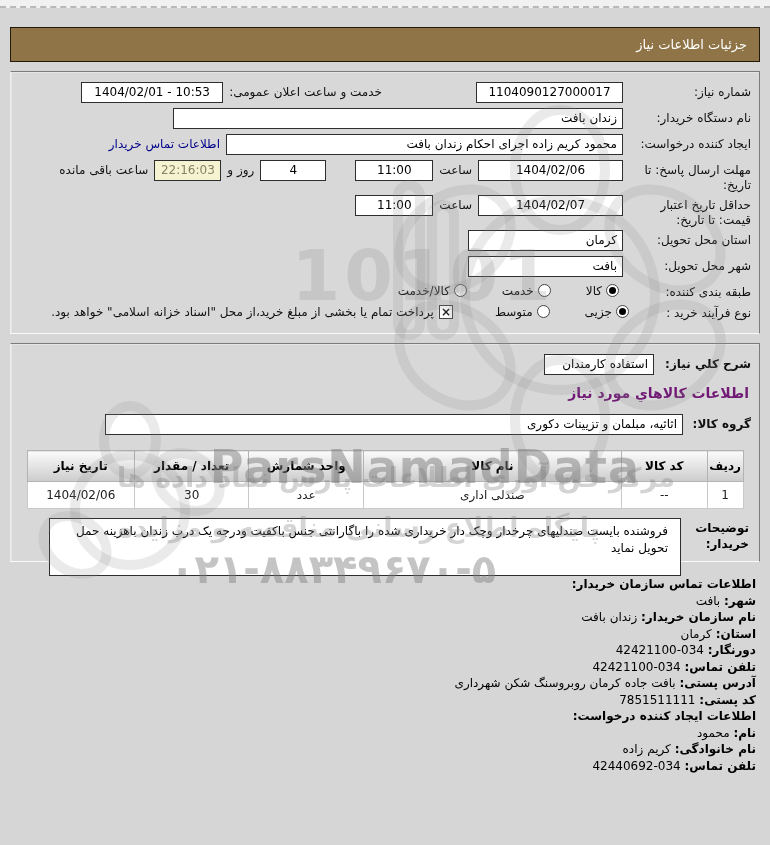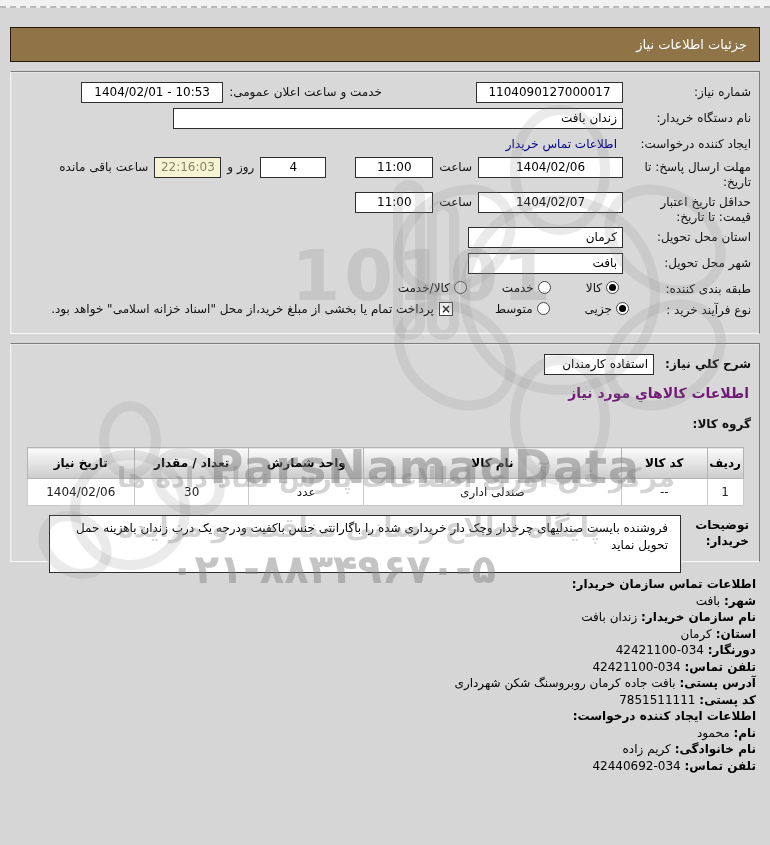--- a/index.html
+++ b/index.html
@@ -143,20 +143,21 @@
       <div class="ibox center w-ann">1404/02/01 - 10:53</div>
     </div>
 
     <div class="frow">
       <div class="lbl">نام دستگاه خریدار:</div>
       <div class="ibox rtl-val w-wide">زندان بافت</div>
     </div>
 
     <div class="frow">
       <div class="lbl">ایجاد کننده درخواست:</div>
+      <div class="ibox rtl-val w-creator">محمود کریم زاده اجرای احکام زندان بافت</div>
       <div class="link">اطلاعات تماس خریدار</div>
     </div>
 
     <div class="frow" style="margin-bottom:2px;">
       <div class="lbl">مهلت ارسال پاسخ: تا تاریخ:</div>
       <div class="ibox center w-date">1404/02/06</div>
       <div class="mid-lbl">ساعت</div>
       <div class="ibox center w-time">11:00</div>
       <div style="width:29px;"></div>
       <div class="ibox center w-days">4</div>
@@ -208,20 +209,21 @@
 
     <div class="frow">
       <div class="lbl bold" style="flex-basis:97px;width:97px;">شرح کلي نیاز:</div>
       <div class="ibox rtl-val w-desc">استفاده کارمندان</div>
     </div>
 
     <div class="heading12">اطلاعات کالاهاي مورد نیاز</div>
 
     <div class="frow" style="margin-top:13px;">
       <div class="lbl bold" style="flex-basis:68px;width:68px;">گروه کالا:</div>
+      <div class="ibox rtl-val w-group">اثاثیه، مبلمان و تزیینات دکوری</div>
     </div>
 
     <table class="goods">
       <colgroup>
         <col style="width:5%">
           <col style="width:12%">
           <col style="width:36%">
         <col style="width:16%">
           <col style="width:16%">
           <col style="width:15%">

